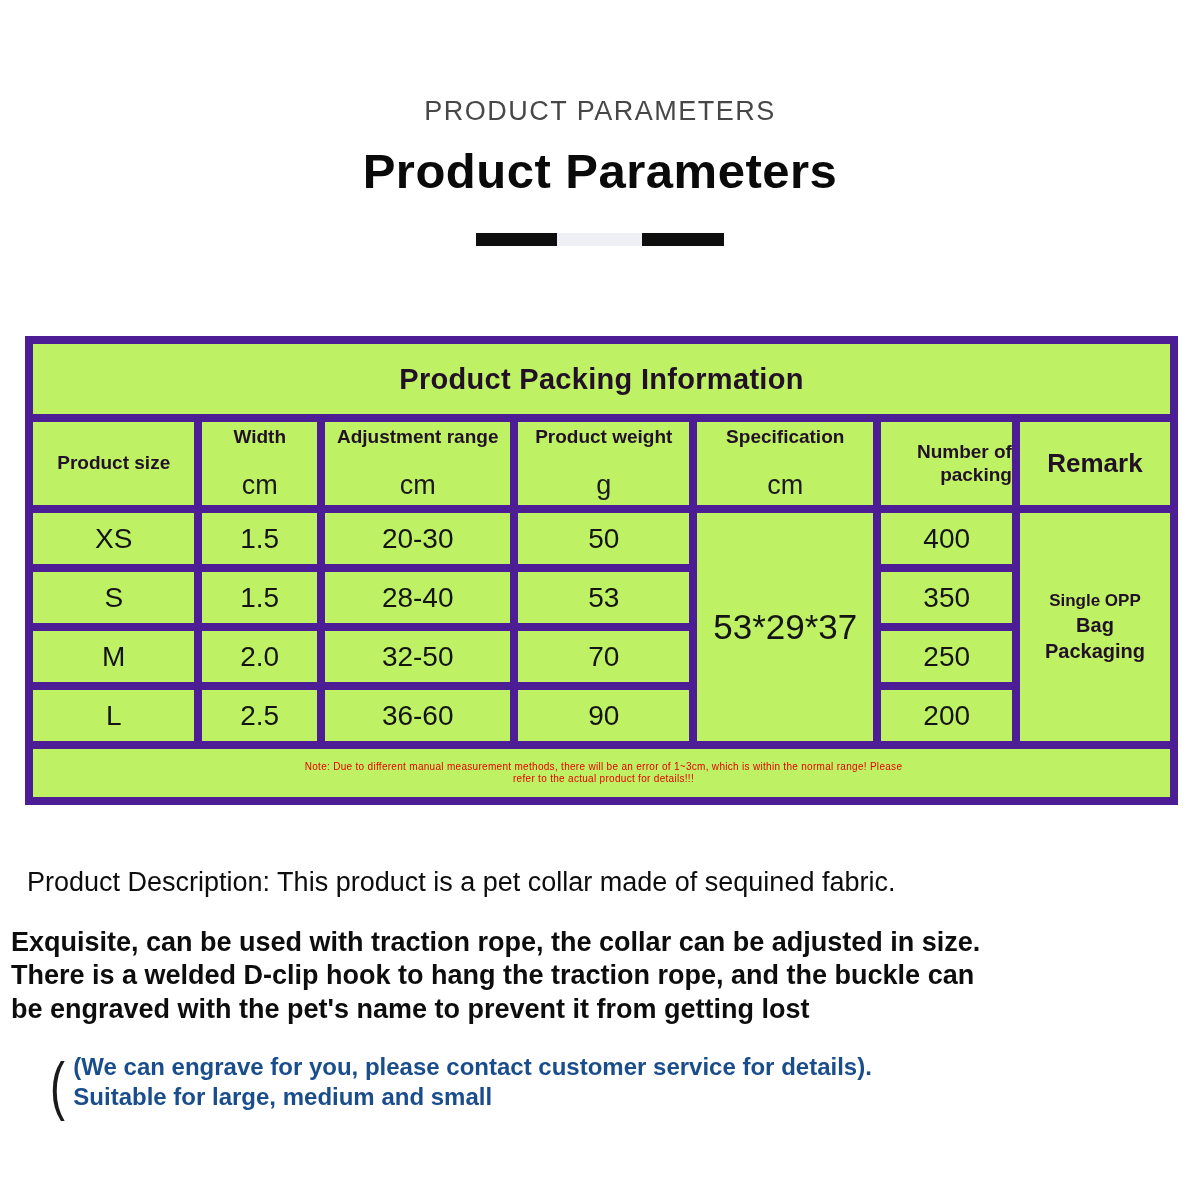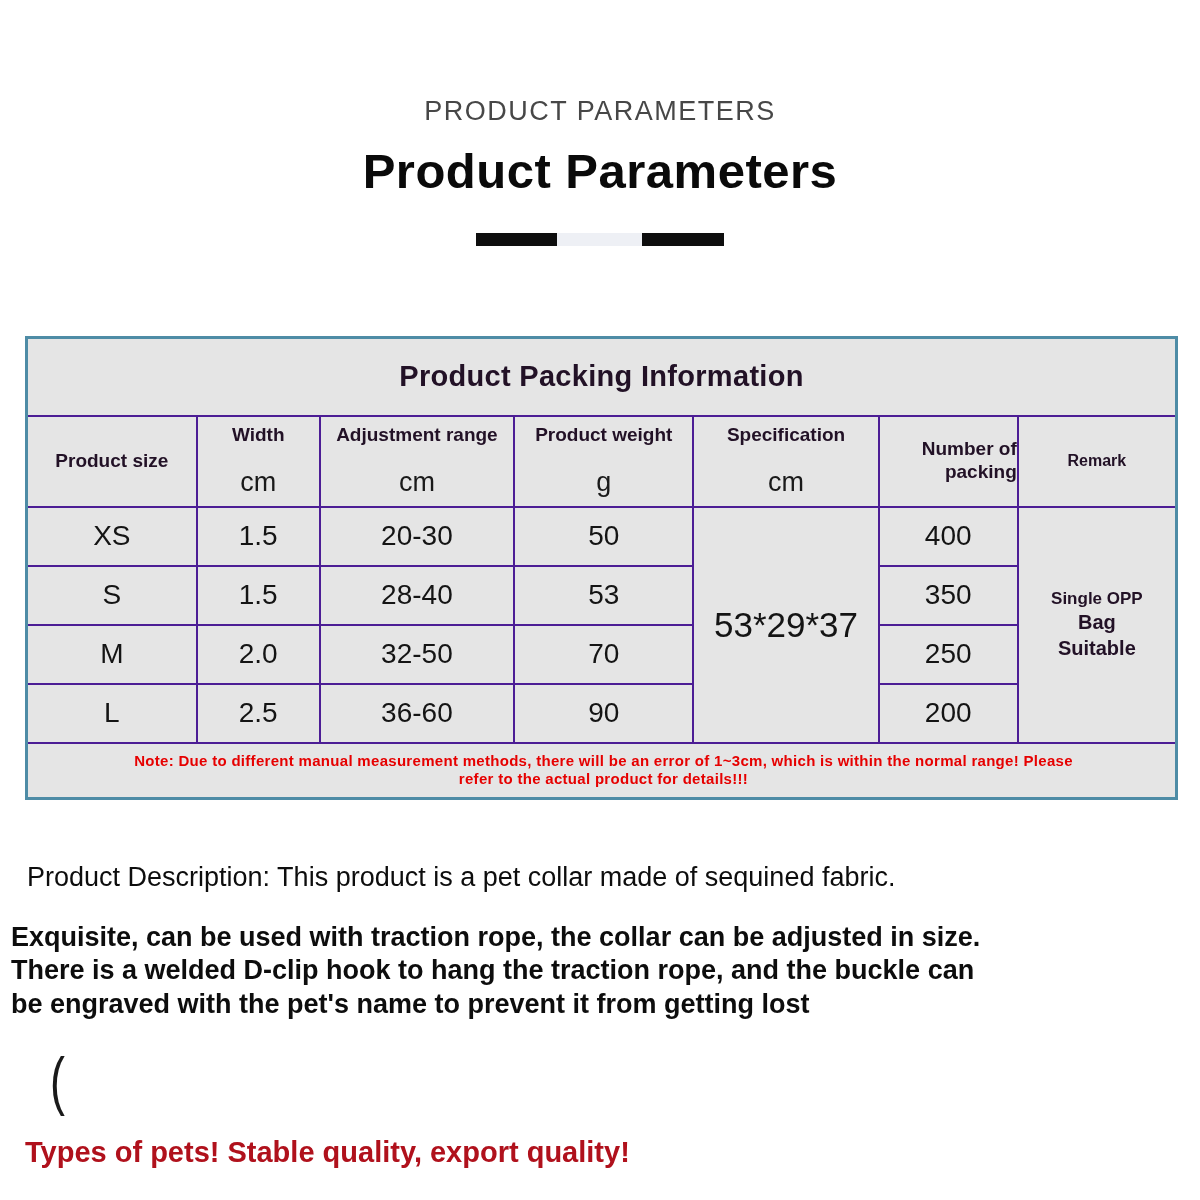--- a/index.html
+++ b/index.html
@@ -25,40 +25,40 @@
   .divider .seg-light { width: 85px; height: 13px; background: #eef0f5; }
   .divider .seg-dark2 { width: 82px; height: 13px; background: #0e0e0e; }
 
   
   .table-wrap { margin: 90px 22px 0 25px; }
   table.packing {
     width: 1153px; border-collapse: collapse; table-layout: fixed;
     border: 3px solid #4e8ca6;
   }
   table.packing th, table.packing td {
-    border: 2px solid #4c1d95; text-align: center; vertical-align: middle;
-    background: #e5e5e5; overflow: hidden;
+    border: 8px solid #4c1d95; text-align: center; vertical-align: middle;
+    background: #bef264; overflow: hidden;
   }
   .title-row td { height: 78px; }
   .table-title {
     font-size: 29px; font-weight: 700; color: #221126; letter-spacing: 0.3px;
   }
   .header-row th { height: 91px; font-weight: 700; color: #221126; }
   .th-label { font-size: 19px; font-weight: 700; line-height: 1.2; }
   .th-unit  { font-size: 27px; font-weight: 400; color: #1a1a1a; margin-top: 21px; }
   .th-left .th-label { text-align: right; padding-left: 14px; }
-  .th-remark .th-label { font-size: 16px; }
+  .th-remark .th-label { font-size: 26px; }
   .data-row td { height: 59px; font-size: 28px; font-weight: 400; color: #141414; }
   td.spec-cell { font-size: 35px; color: #141414; }
   td.remark-cell { padding: 0 4px; }
   .remark-line1 { font-size: 17px; font-weight: 700; color: #221126; line-height: 1.25; }
   .remark-line2 { font-size: 20px; font-weight: 700; color: #221126; line-height: 1.3; }
   .note-row td { height: 56px; text-align: left; }
   .note-text {
-    font-size: 15px; font-weight: 700; color: #e60000;
+    font-size: 10px; font-weight: 400; color: #e60000;
     padding: 0 14px 0 18px; line-height: 1.2; white-space: pre-line;
     letter-spacing: 0.3px;
   }
 
   
   .desc-headline {
     margin: 60px 20px 0 27px; font-size: 27px; font-weight: 400;
     color: #0d0d0d; line-height: 1.3;
   }
   .desc-body {
@@ -143,21 +143,21 @@
       <tr class="data-row">
         <td>XS</td>
         <td>1.5</td>
         <td>20-30</td>
         <td>50</td>
         <td class="spec-cell" rowspan="4">53*29*37</td>
         <td>400</td>
         <td class="remark-cell" rowspan="4">
           <div class="remark-line1">Single OPP</div>
           <div class="remark-line2">Bag</div>
-          <div class="remark-line2">Suitable</div>
+          <div class="remark-line2">Packaging</div>
         </td>
       </tr>
       <tr class="data-row">
         <td>S</td>
         <td>1.5</td>
         <td>28-40</td>
         <td>53</td>
         <td>350</td>
       </tr>
       <tr class="data-row">
@@ -186,17 +186,18 @@
   </div>
 
   <div class="desc-headline">Product Description: This product is a pet collar made of sequined fabric.</div>
 
   <div class="desc-body">Exquisite, can be used with traction rope, the collar can be adjusted in size.
 There is a welded D-clip hook to hang the traction rope, and the buckle can
 be engraved with the pet's name to prevent it from getting lost</div>
 
   <div class="engrave-row">
     <span class="paren">(</span>
+    <div class="engrave-note">(We can engrave for you, please contact customer service for details).
+Suitable for large, medium and small</div>
   </div>
 
-  <div class="tagline">Types of pets! Stable quality, export quality!</div>
 
 </div>
 
 </body></html>

